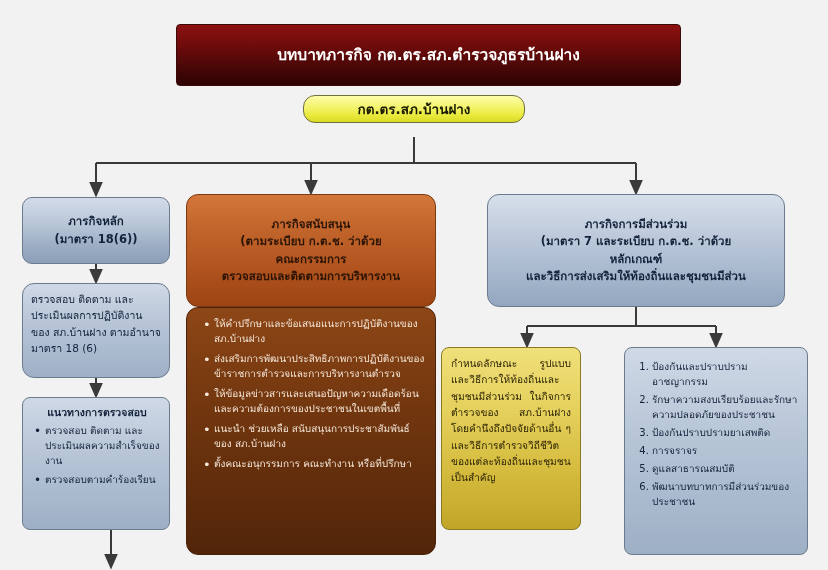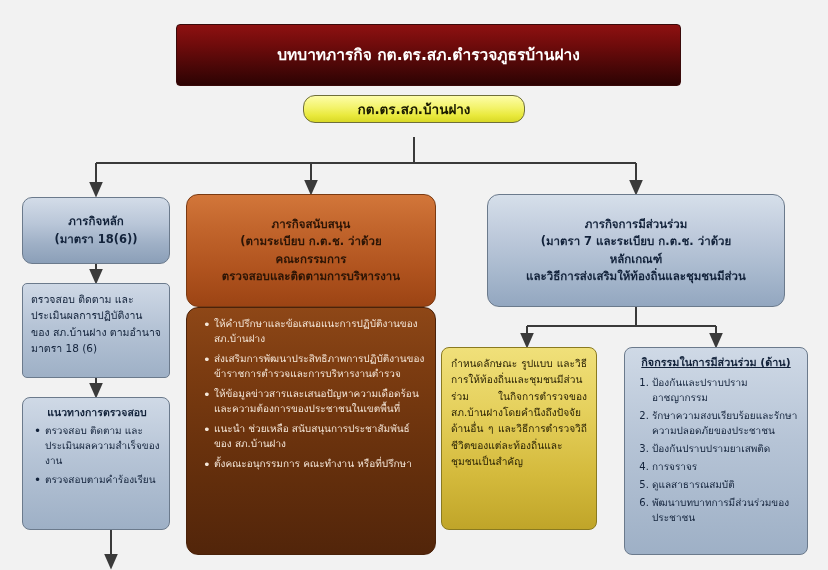--- a/index.html
+++ b/index.html
@@ -112,21 +112,21 @@
     border-color: #6b7a8c;
   }
   #col3-header .line { color: #12223a; }
 
   
   #col1-box1 {
     left: 22px;
     top: 283px;
     width: 148px;
     height: 95px;
-    border-radius: 5px;
+    border-radius: 12px;
     background: linear-gradient(180deg, #cfd9e6 0%, #b6c4d6 45%, #9eb0c6 100%);
     border-color: #6b7a8c;
     overflow: hidden;
     padding: 7px 8px;
     box-sizing: border-box;
   }
   #col1-box1 .p {
     font-size: 10.5px;
     color: #12223a;
     line-height: 1.55;
@@ -202,21 +202,21 @@
     left: 0;
     top: -1px;
     font-size: 13px;
     color: #f4e6d8;
   }
 
   
   #col3-box-left {
     left: 441px;
     top: 347px;
-    width: 156px;
+    width: 140px;
     height: 183px;
     border-radius: 8px;
     background: linear-gradient(180deg, #f0e07a 0%, #e5d05c 35%, #d4ba3c 70%, #c0a529 100%);
     border-color: #8a7a20;
     padding: 8px 9px;
     box-sizing: border-box;
     overflow: hidden;
   }
   #col3-box-left .p {
     font-size: 10.2px;
@@ -343,21 +343,20 @@
     <div class="line">(มาตรา 7 และระเบียบ ก.ต.ช. ว่าด้วย</div>
     <div class="line">หลักเกณฑ์</div>
     <div class="line">และวิธีการส่งเสริมให้ท้องถิ่นและชุมชนมีส่วน</div>
   </div>
 
   <div class="box" id="col3-box-left">
     <div class="p">กำหนดลักษณะ รูปแบบ และวิธีการให้ท้องถิ่นและชุมชนมีส่วนร่วม        ในกิจการตำรวจของ สภ.บ้านฝางโดยคำนึงถึงปัจจัยด้านอื่น ๆ และวิธีการตำรวจวิถีชีวิตของแต่ละท้องถิ่นและชุมชนเป็นสำคัญ</div>
   </div>
 
   <div class="box" id="col3-box-right">
-    <div class="sub-title">กิจกรรมในการมีส่วนร่วม (ด้าน)</div>
     <ol>
       <li>ป้องกันและปราบปรามอาชญากรรม</li>
       <li>รักษาความสงบเรียบร้อยและรักษาความปลอดภัยของประชาชน</li>
       <li>ป้องกันปราบปรามยาเสพติด</li>
       <li>การจราจร</li>
       <li>ดูแลสาธารณสมบัติ</li>
       <li>พัฒนาบทบาทการมีส่วนร่วมของประชาชน</li>
     </ol>
   </div>
 

